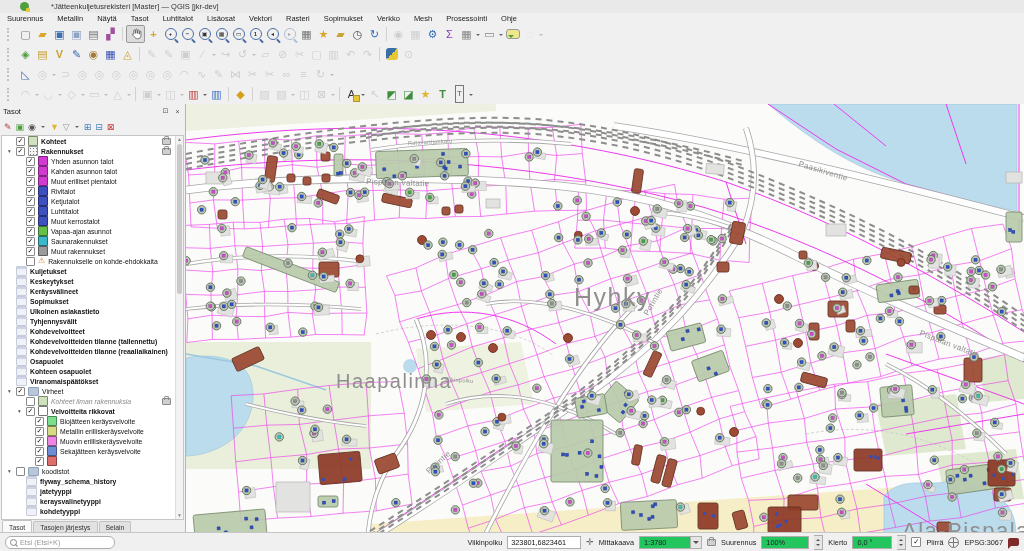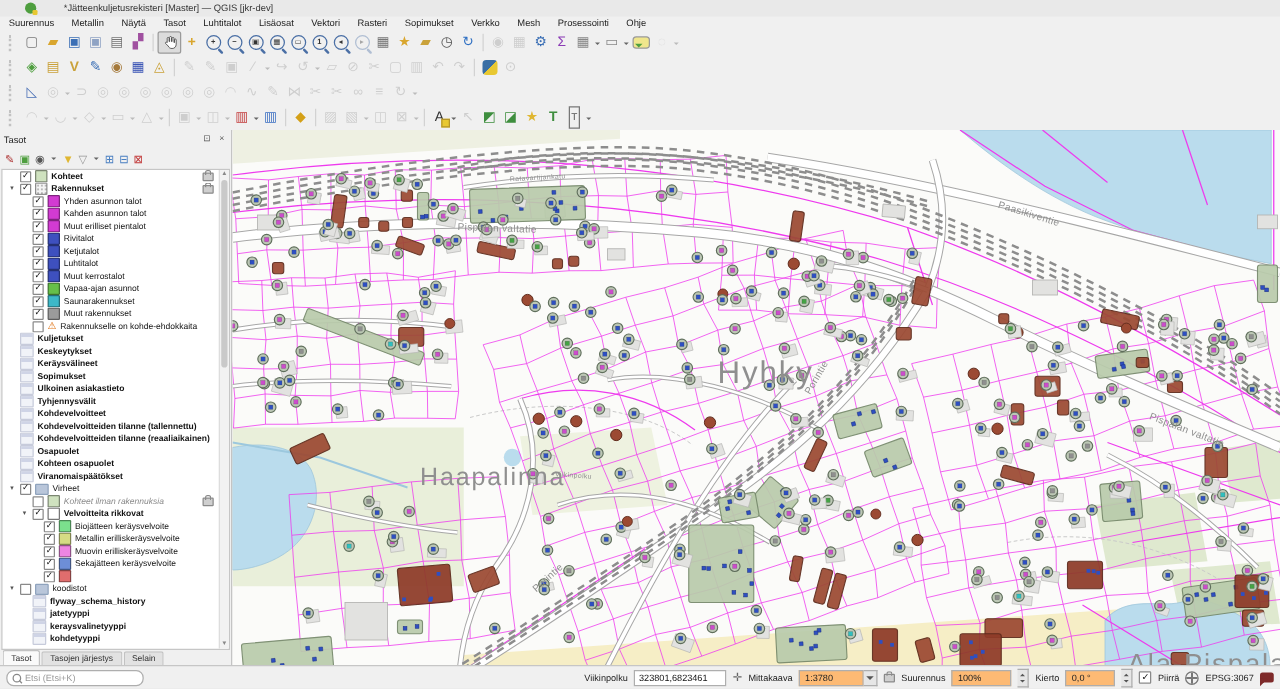--- a/index.html
+++ b/index.html
@@ -64,21 +64,21 @@
   .map{position:absolute;left:186px;top:104px;width:838px;height:429px;background:#fbfbf9;}
   .map svg{display:block;}
   
   .status{position:absolute;left:0;right:0;bottom:0;height:18px;background:#f0f0f0;border-top:1px solid #c6c6c6;display:flex;align-items:center;gap:5px;padding:0 5px;font-size:7.3px;color:#222;}
   .search{width:100px;height:11px;border:1px solid #aeaeae;border-radius:6px;background:#fff;display:flex;align-items:center;gap:3px;padding:0 4px;color:#999;flex:none;}
   .mini-mag{width:5px;height:5px;border:1px solid #888;border-radius:50%;position:relative;flex:none;}
   .mini-mag::after{content:"";position:absolute;width:3px;height:1px;background:#888;bottom:-1px;right:-2px;transform:rotate(45deg);}
   .sspacer{flex:1;}
   .sinput{background:#fff;border:1px solid #aeaeae;height:11px;display:flex;align-items:center;padding:0 3px;color:#111;}
   .combo{display:flex;align-items:stretch;height:13px;}
-  .combo .val{background:#fdba74;border:1px solid #aeaeae;display:flex;align-items:center;padding:4px 4px;}
+  .combo .val{background:#22c55e;border:1px solid #aeaeae;display:flex;align-items:center;padding:4px 4px;}
   .combo .arr{width:10px;background:#e6e6e6;border:1px solid #aeaeae;border-left:none;display:flex;align-items:center;justify-content:center;}
   .combo .arr::after{content:"";border:3px solid transparent;border-top-color:#555;margin-top:3px;}
   .spin{display:flex;flex-direction:column;width:8px;height:13px;border:1px solid #aeaeae;border-left:none;background:#e6e6e6;}
   .spin i{flex:1;position:relative;}
   .spin i.up::after,.spin i.dn::after{content:"";position:absolute;left:1.5px;border:2px solid transparent;}
   .spin i.up::after{top:1px;border-bottom-color:#555;}
   .spin i.dn::after{bottom:1px;border-top-color:#555;}
   .schk{width:8px;height:8px;border:1px solid #8a8a8a;background:#fff;font-size:7.5px;line-height:7px;text-align:center;color:#111;border-radius:1px;}
   .globeic{width:9px;height:9px;border-radius:50%;border:1px solid #777;position:relative;flex:none;background:
     linear-gradient(90deg,transparent 44%,#777 44% 56%,transparent 56%),

